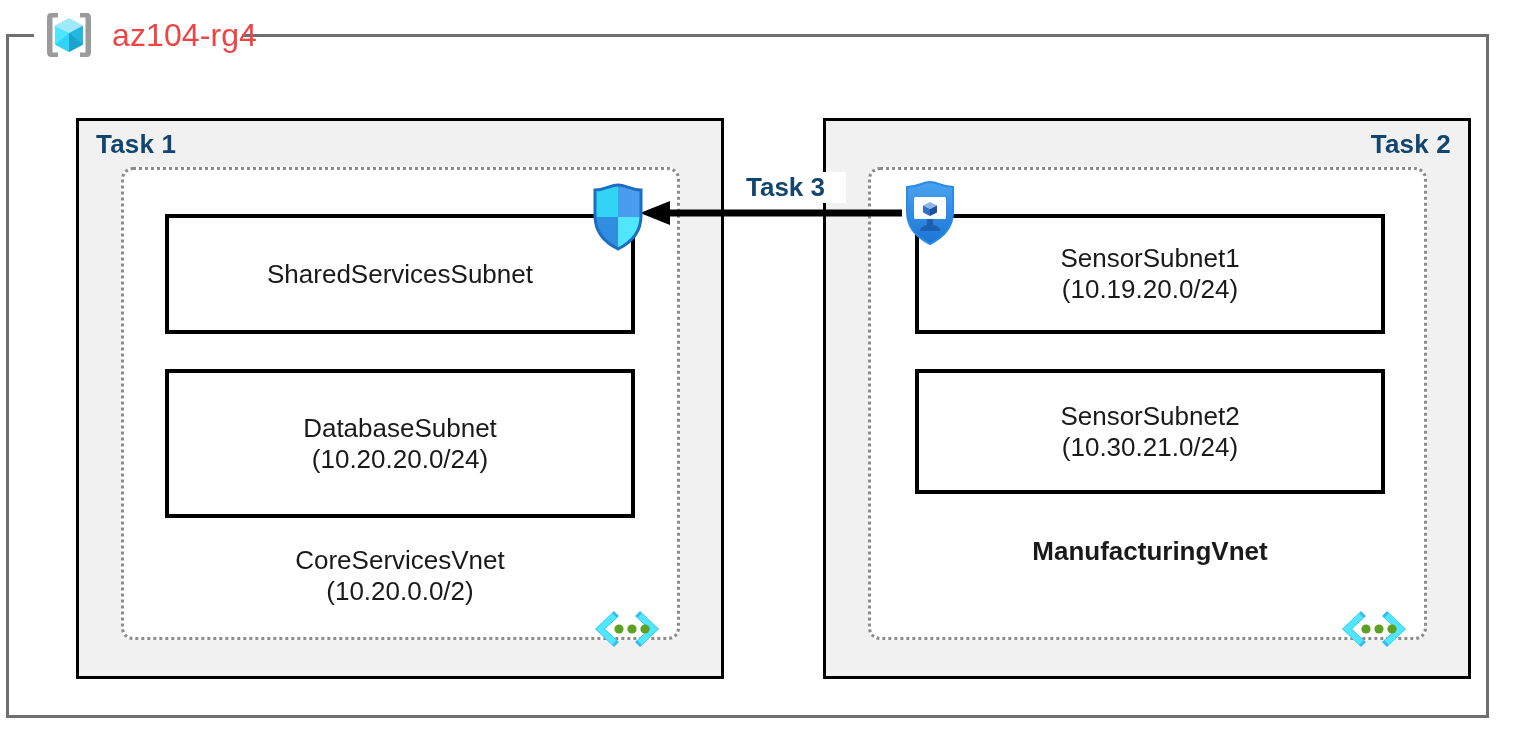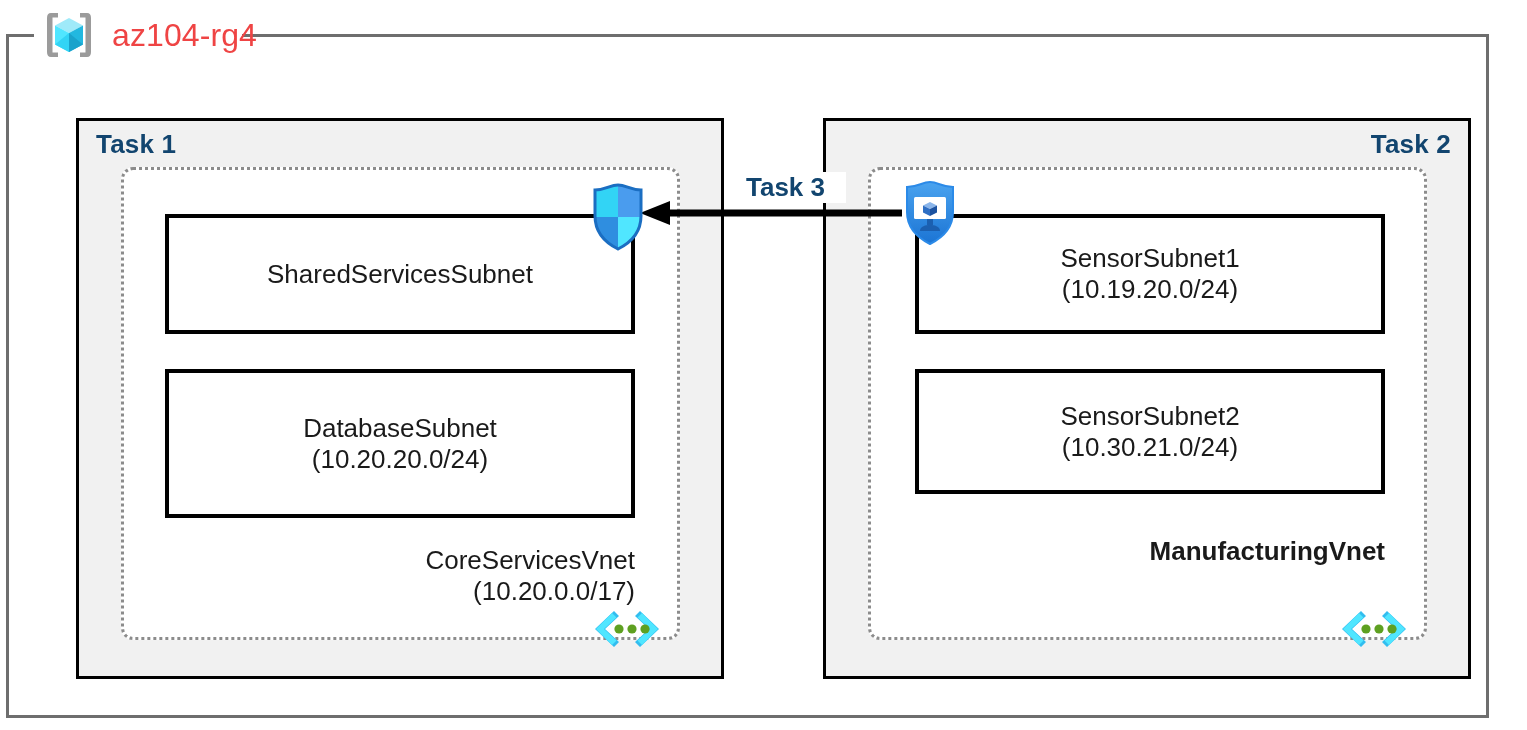--- a/index.html
+++ b/index.html
@@ -112,21 +112,21 @@
 
   #subnet-1a { left: 165px; top: 214px; width: 470px; height: 120px; }
   #subnet-1b { left: 165px; top: 369px; width: 470px; height: 149px; }
   #subnet-2a { left: 915px; top: 214px; width: 470px; height: 120px; }
   #subnet-2b { left: 915px; top: 369px; width: 470px; height: 125px; }
 
   
   .vnet-caption {
     position: absolute;
     width: 470px;
-    text-align: right;
+    text-align: center;
     line-height: 1.18;
   }
   #vnet1-caption { left: 165px; top: 545px; }
   #vnet2-caption { left: 915px; top: 536px; font-weight: bold; }
 
   
   .vnet-glyph {
     position: absolute;
     width: 70px;
     height: 44px;
@@ -201,21 +201,21 @@
   <span class="subnet-name">SharedServicesSubnet</span>
 </div>
 
 <div id="subnet-1b" class="subnet-box">
   <span class="subnet-name">DatabaseSubnet</span>
   <span class="subnet-cidr">(10.20.20.0/24)</span>
 </div>
 
 <div id="vnet1-caption" class="vnet-caption">
   <div class="vnet-name">CoreServicesVnet</div>
-  <div class="vnet-cidr">(10.20.0.0/17)</div>
+  <div class="vnet-cidr">(10.20.0.0/2)</div>
 </div>
 
 <div id="vnet1-glyph" class="vnet-glyph">
   <svg width="70" height="44" viewBox="0 0 70 44">
     <path d="M22 4 L27 9 L13 22 L27 35 L22 40 L3 22 Z" fill="#32bdef"></path>
     <path d="M20 6 L24.5 10.5 L12 22 L24.5 33.5 L20 38 L4 22 Z" fill="#50e6ff"></path>
     <path d="M48 4 L43 9 L57 22 L43 35 L48 40 L67 22 Z" fill="#32bdef"></path>
     <path d="M50 6 L45.5 10.5 L58 22 L45.5 33.5 L50 38 L66 22 Z" fill="#50e6ff"></path>
     <circle cx="27" cy="22" r="4.6" fill="#5ea021"></circle>
     <circle cx="40" cy="22" r="4.6" fill="#5ea021"></circle>

